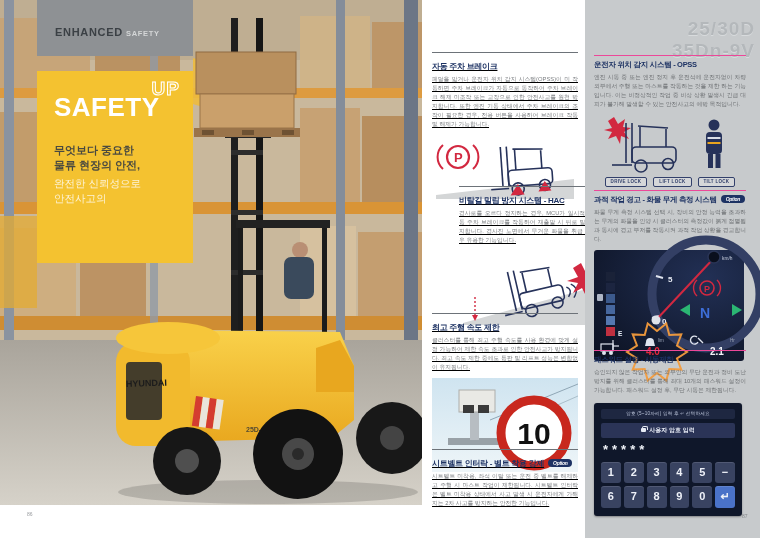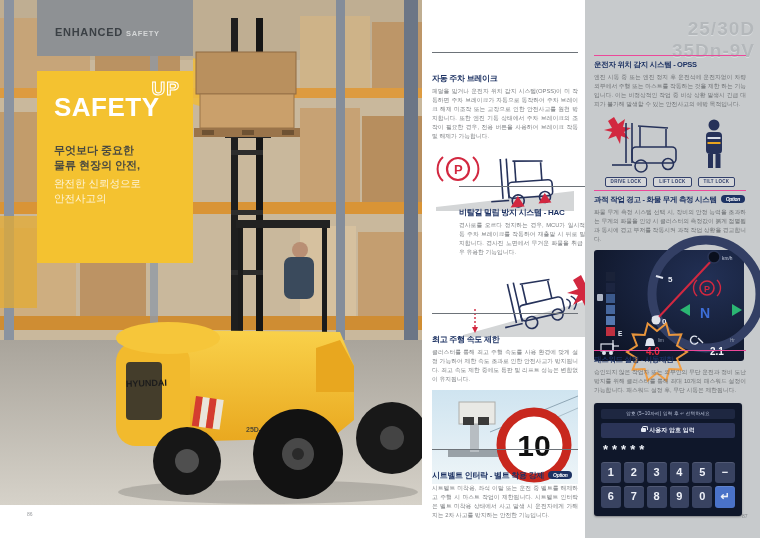--- a/index.html
+++ b/index.html
@@ -18,21 +18,21 @@
   .hero-up { position:absolute; right:13px; top:7px; font-size:19px; font-weight:800; color:transparent; -webkit-text-stroke:1.1px #ffffff; letter-spacing:1px; }
   .hero-title { position:absolute; left:17px; top:21px; font-size:26px; font-weight:800; color:#ffffff; letter-spacing:.5px; }
   .hero-bold { position:absolute; left:17px; top:72px; font-size:11px; font-weight:700; color:#4a4a40; line-height:1.38; }
   .hero-light { position:absolute; left:17px; top:105px; font-size:10.5px; font-weight:400; color:#fdf3d6; line-height:1.45; }
 
   .pageno-left { position:absolute; left:27px; top:511px; font-size:5px; color:#9a9da0; }
   .pageno-right { position:absolute; left:742px; top:513px; font-size:5px; color:#85888b; z-index:4; }
 
   
   .col-mid { position:absolute; left:432px; top:0; width:146px; height:538px; }
-  .sec { position:absolute; left:0; width:146px; border-top:1px solid #6d7379; padding-top:20px; }
+  .sec { position:absolute; left:0; width:146px; border-top:1px solid #6d7379; padding-top:8px;text-decoration:underline; }
   .sec h3 { color:#1d3263; font-size:8px; font-weight:bold; letter-spacing:-.3px; white-space:nowrap; }
   .sec p  { margin-top:3px; color:#7c7f82; font-size:5.8px; line-height:1.55; text-align:justify; }
   .opt-badge { display:inline-block; background:#1d3263; color:#fff; font-size:5px; font-style:italic; font-weight:bold; border-radius:4px; padding:1px 5px; margin-left:4px; vertical-align:1px; }
 
   .illus { display:block; margin-top:6px; }
 
   
   .col-right { position:absolute; left:585px; top:0; width:175px; height:538px; background:#c7cacc; }
   .col-right .inner { position:absolute; left:9px; top:0; width:152px; height:538px; }
   .model-badge { position:absolute; right:5px; top:18px; text-align:right; font-weight:800; font-size:19px; letter-spacing:1px; color:#b4b8bb; line-height:1.15; text-shadow:0 1px 0 #d8dbdd; }

